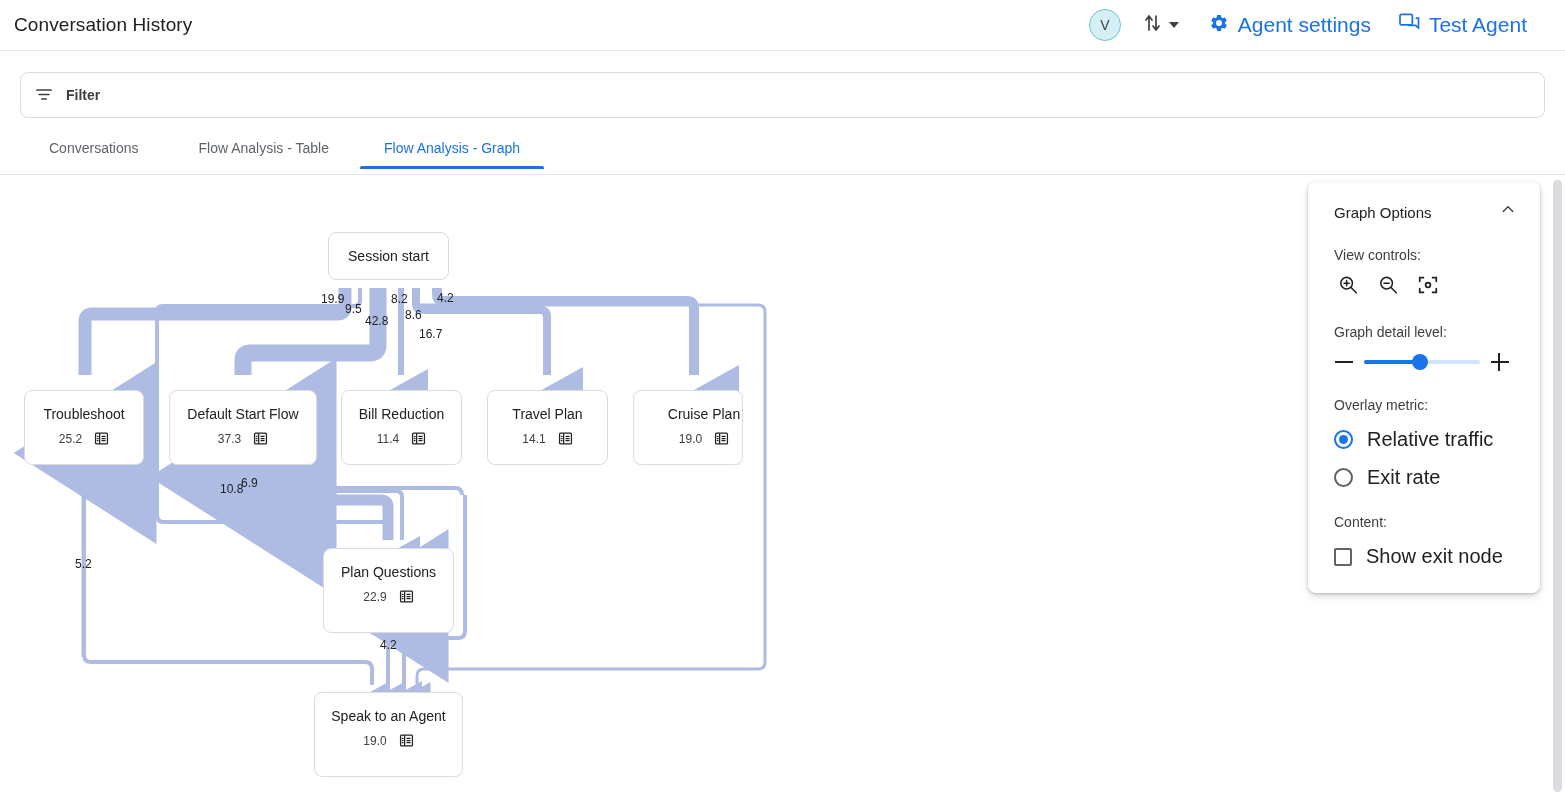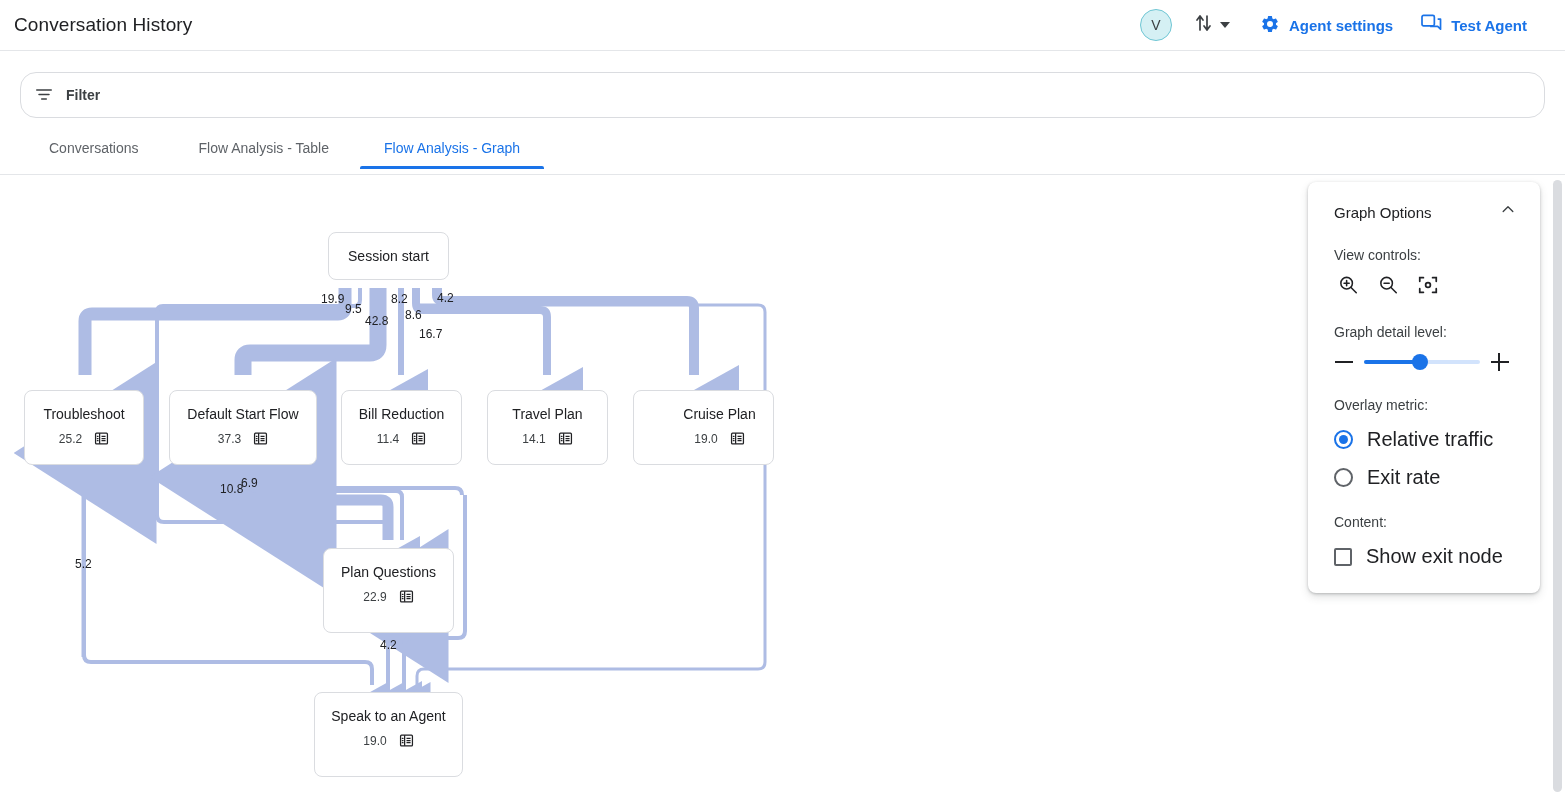--- a/index.html
+++ b/index.html
@@ -37,30 +37,30 @@
   }
   .sorter { display: flex; align-items: center; margin-right: 30px; cursor: pointer; }
   .caret-dn {
     width: 0; height: 0; margin-left: 7px;
     border-left: 5px solid transparent;
     border-right: 5px solid transparent;
     border-top: 6px solid #3c4043;
   }
   .hdr-action {
     display: flex; align-items: center; gap: 9px;
-    color: #1a73e8; font-size: 15px; font-weight: bold;
+    color: #1a73e8; font-size: 21px; font-weight: normal;
     margin-right: 28px; cursor: pointer; white-space: nowrap;
   }
   .hdr-action:last-child { }
 
   
   .filterbar {
     position: absolute; left: 20px; top: 72px;
     width: 1525px; height: 46px;
-    border: 1px solid #dadce0; border-radius: 16px;
+    border: 1px solid #dadce0; border-radius: 8px;
     background: #fff; display: flex; align-items: center;
   }
   .filter-label {
     font-size: 14px; font-weight: bold; color: #3c4043;
     margin-left: 13px;
   }
   .filter-input {
     border: none; outline: none; background: transparent;
     font-family: "Liberation Sans", sans-serif;
     font-size: 14px; color: #5f6368;
@@ -369,21 +369,21 @@
           <span style="display: flex;">
             <svg class="node-icon" viewBox="0 0 24 24" fill="none" stroke="#202124" stroke-width="2">
               <rect x="2.5" y="3.5" width="19" height="17" rx="1.5"></rect>
               <path d="M9 3.5 V20.5"></path>
               <path d="M12 8.5 H18.5 M12 12 H18.5 M12 15.5 H18.5"></path>
               <path d="M5.3 8.5 H6.5 M5.3 12 H6.5 M5.3 15.5 H6.5" stroke-linecap="round"></path>
             </svg>
           </span>
         </div>
       </div>
-      <div class="node" style="left: 633px; top: 215px; width: 141px; height: 75px; padding-left: 32px;">
+      <div class="node" style="left: 633px; top: 215px; width: 110px; height: 75px; padding-left: 32px;">
         <div class="node-title">Cruise Plan</div>
         <div class="node-metrics">
           <span class="node-val">19.0</span>
           <span style="display: flex;">
             <svg class="node-icon" viewBox="0 0 24 24" fill="none" stroke="#202124" stroke-width="2">
               <rect x="2.5" y="3.5" width="19" height="17" rx="1.5"></rect>
               <path d="M9 3.5 V20.5"></path>
               <path d="M12 8.5 H18.5 M12 12 H18.5 M12 15.5 H18.5"></path>
               <path d="M5.3 8.5 H6.5 M5.3 12 H6.5 M5.3 15.5 H6.5" stroke-linecap="round"></path>
             </svg>

